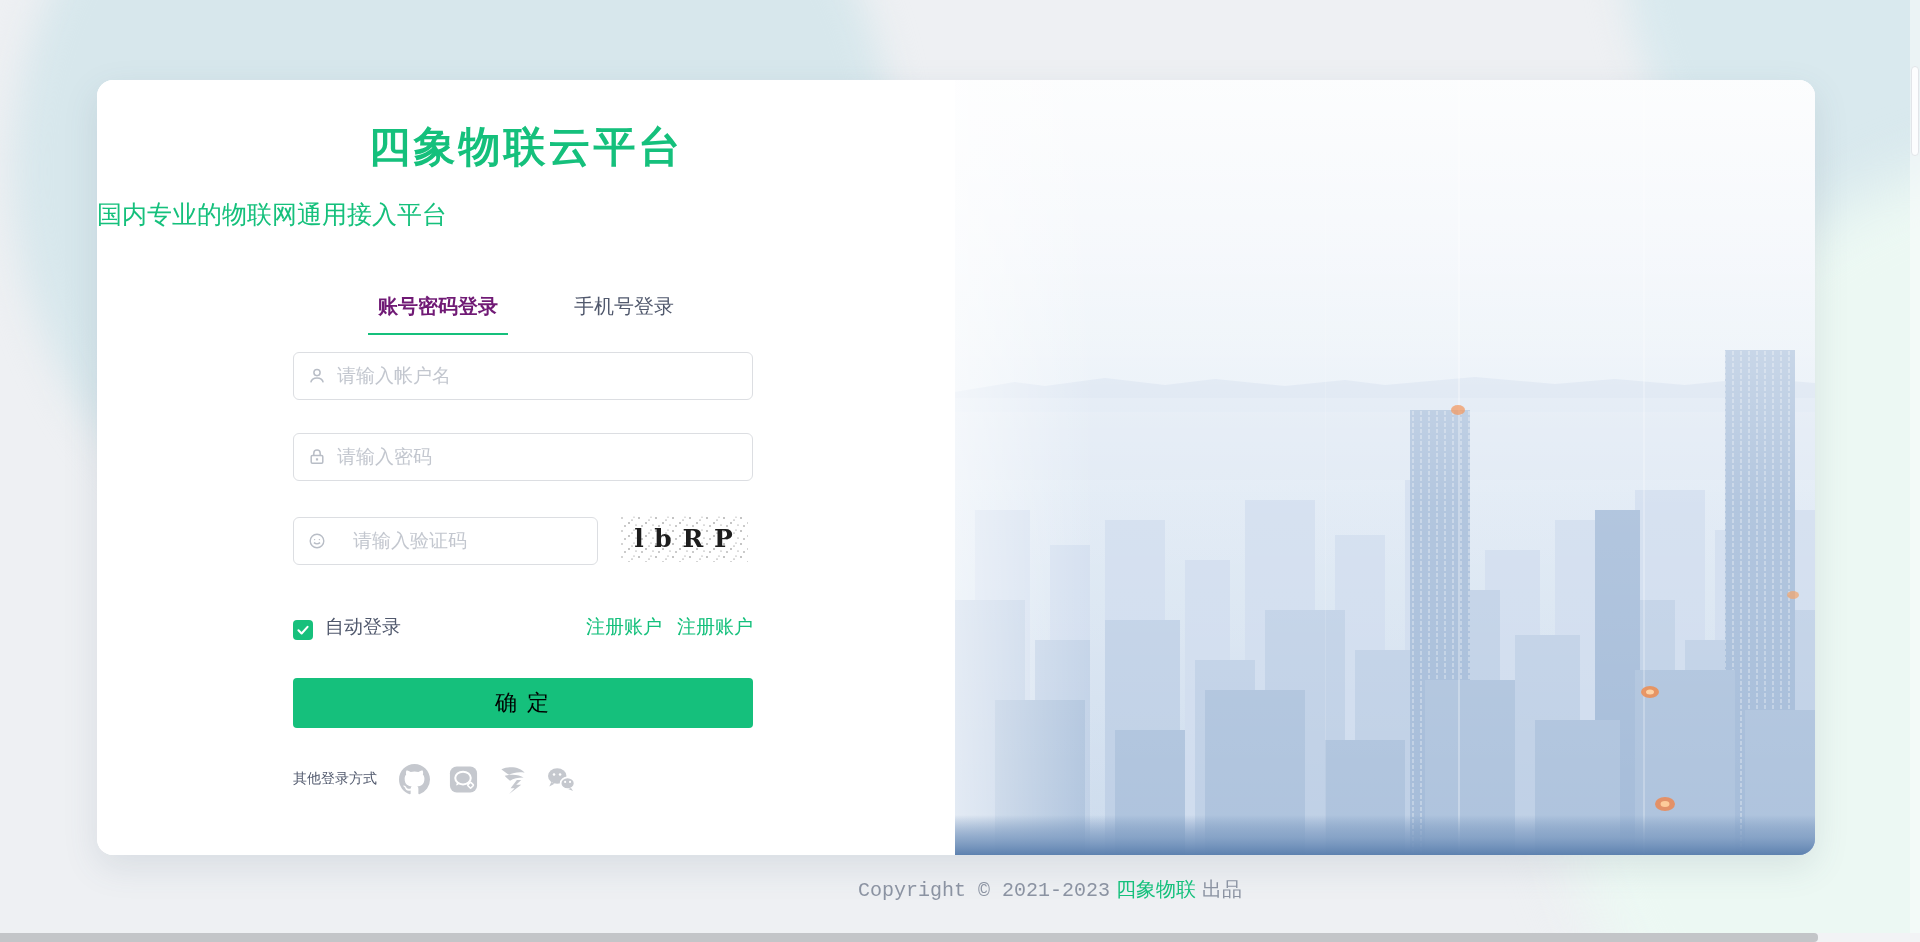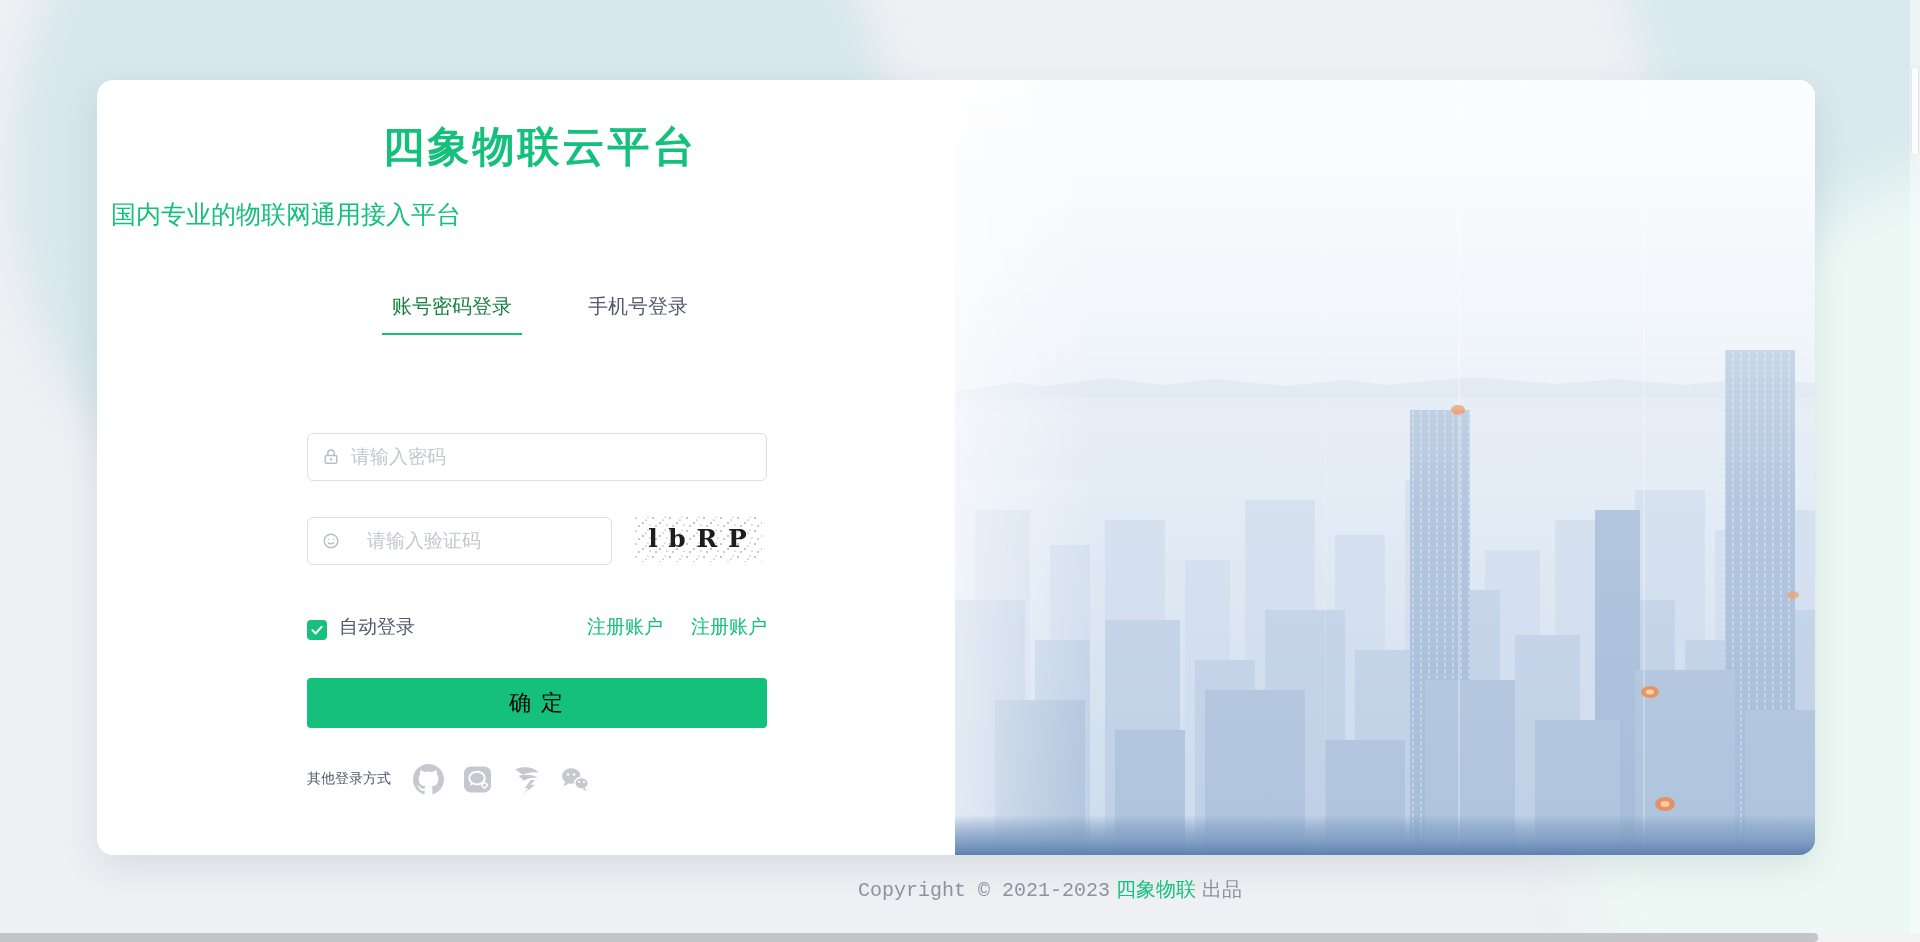--- a/index.html
+++ b/index.html
@@ -8,49 +8,49 @@
 
   
   .blob{position:absolute;border-radius:50%;}
   .blob-tl{left:13px;top:-270px;width:882px;height:882px;background:#d7e7ec;filter:blur(18px);}
   .blob-tr{left:1620px;top:-510px;width:860px;height:860px;background:#d9e9ee;filter:blur(18px);}
   .blob-br{left:1550px;top:140px;width:1120px;height:1120px;background:#ecf8f3;filter:blur(30px);}
 
   
   .card{position:absolute;left:97px;top:80px;width:1718px;height:775px;background:#ffffff;
         border-radius:16px;box-shadow:0 12px 35px rgba(70,95,115,.13);}
-  .panel-form{position:absolute;left:14px;top:0;width:858px;height:775px;border-radius:16px 0 0 16px;background:#fff;}
+  .panel-form{position:absolute;left:0;top:0;width:858px;height:775px;border-radius:16px 0 0 16px;background:#fff;}
   .panel-image{position:absolute;left:858px;top:0;width:860px;height:775px;border-radius:0 16px 16px 0;overflow:hidden;}
 
   .title{position:absolute;left:0;top:44px;width:858px;margin:0;text-align:center;
          font-size:42px;line-height:46px;font-weight:700;letter-spacing:3px;color:#15c07c;}
   .subtitle{position:absolute;left:0;top:118px;width:858px;text-align:left;
          font-size:25px;color:#15c07c;}
 
   .tabs{position:absolute;left:0;top:215px;width:858px;display:flex;justify-content:center;gap:56px;}
   .tab{font-size:20px;line-height:22px;padding:0 10px 16px;color:#51596d;cursor:pointer;border-bottom:2px solid transparent;}
-  .tab.active{color:#15803d;font-weight:400;border-bottom-color:#15c07c;}
+  .tab.active{color:#701a75;font-weight:700;border-bottom-color:#15c07c;}
 
   .field{position:absolute;left:196px;height:48px;width:460px;box-sizing:border-box;
          border:1px solid #dcdee2;border-radius:6px;background:#fff;
          display:flex;align-items:center;padding:0 14px;gap:9px;}
   .f-user{top:272px;} .f-pass{top:353px;} .f-captcha{top:437px;width:305px;gap:25px;}
   .f-icon{display:flex;align-items:center;}
   .field input{border:none;outline:none;background:transparent;width:100%;
          font-size:19px;color:#51596d;font-family:"Liberation Sans",sans-serif;}
   .field input::placeholder{color:#c3c7cf;}
 
   .captcha-img{position:absolute;left:523px;top:435px;width:128px;height:47px;cursor:pointer;}
 
   .row-remember{position:absolute;left:196px;top:536px;width:460px;height:22px;
          display:flex;align-items:center;justify-content:space-between;}
   .remember{display:flex;align-items:flex-end;gap:12px;cursor:pointer;}
   .cb{width:20px;height:20px;border-radius:4px;background:#17c07c;display:flex;align-items:center;justify-content:center;}
   .cb-label{font-size:19px;color:#51596d;}
-  .links{display:flex;gap:28px;}
+  .links{display:flex;gap:15px;}
   .links a{font-size:19px;color:#15c07c;text-decoration:none;cursor:pointer;}
 
   .submit{position:absolute;left:196px;top:598px;width:460px;height:50px;border:none;border-radius:4px;
          background:#15c07c;color:#000000;font-size:22px;letter-spacing:2px;cursor:pointer;
          font-family:"Liberation Sans",sans-serif;}
 
   .others{position:absolute;left:196px;top:676px;height:46px;display:flex;align-items:center;gap:17px;}
   .others-label{font-size:14px;color:#51596d;margin-right:4px;}
   .sicon{width:32px;height:32px;display:inline-flex;align-items:center;justify-content:center;cursor:pointer;}
 
@@ -81,20 +81,29 @@
     <div class="panel-form">
 
       <h1 class="title">四象物联云平台</h1>
       <div class="subtitle">国内专业的物联网通用接入平台</div>
 
       <div class="tabs">
         <div class="tab active">账号密码登录</div>
         <div class="tab">手机号登录</div>
       </div>
 
+      <label class="field f-user">
+        <span class="f-icon">
+          <svg width="18" height="18" viewBox="0 0 18 18" fill="none" stroke="#b8bdc6" stroke-width="1.5">
+            <circle cx="9" cy="5.6" r="3.1"></circle>
+            <path d="M2.8 15.4 a6.3 5.4 0 0 1 12.4 0"></path>
+          </svg>
+        </span>
+        <input placeholder="请输入帐户名" style="">
+      </label>
 
       <label class="field f-pass">
         <span class="f-icon">
           <svg width="18" height="18" viewBox="0 0 18 18" fill="none" stroke="#b8bdc6" stroke-width="1.5">
             <rect x="3.2" y="7.6" width="11.6" height="7.6" rx="1.2"></rect>
             <path d="M5.8 7.4 V5.2 a3.2 3.2 0 0 1 6.4 0 V7.4"></path>
             <rect x="7.9" y="10.3" width="2.2" height="2.2" fill="#b8bdc6" stroke="none"></rect>
           </svg>
         </span>
         <input placeholder="请输入密码" style="">

